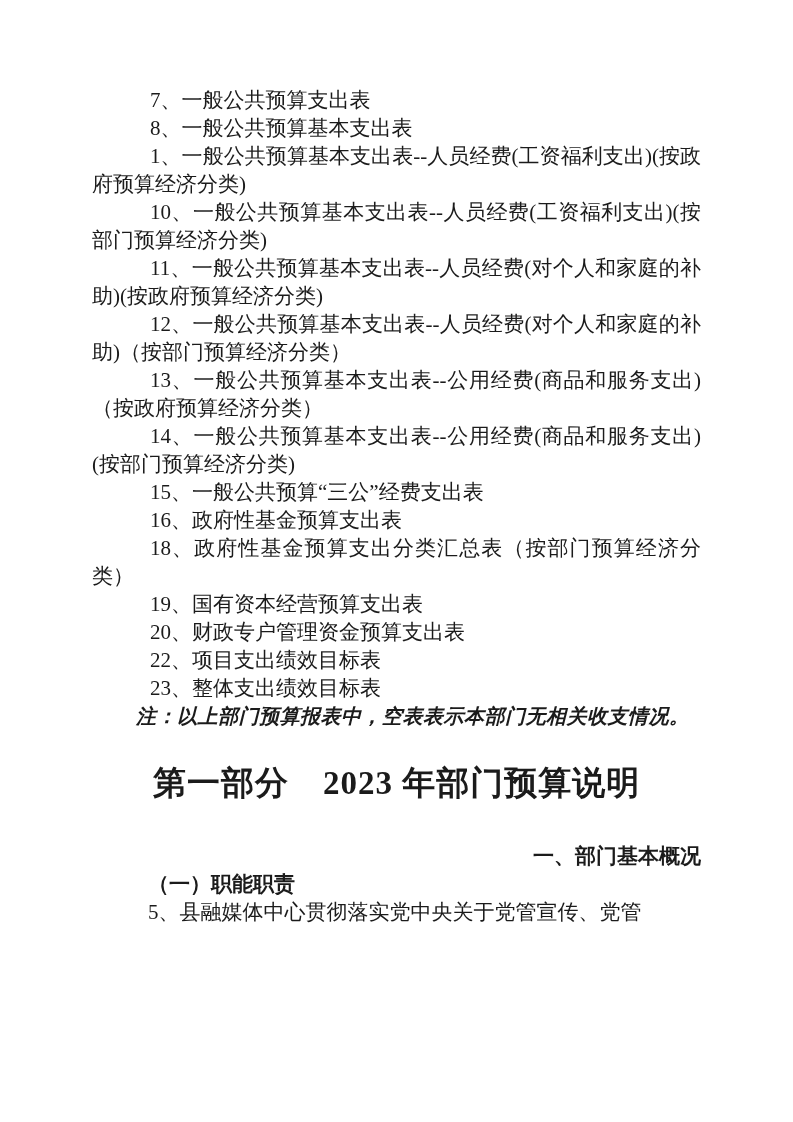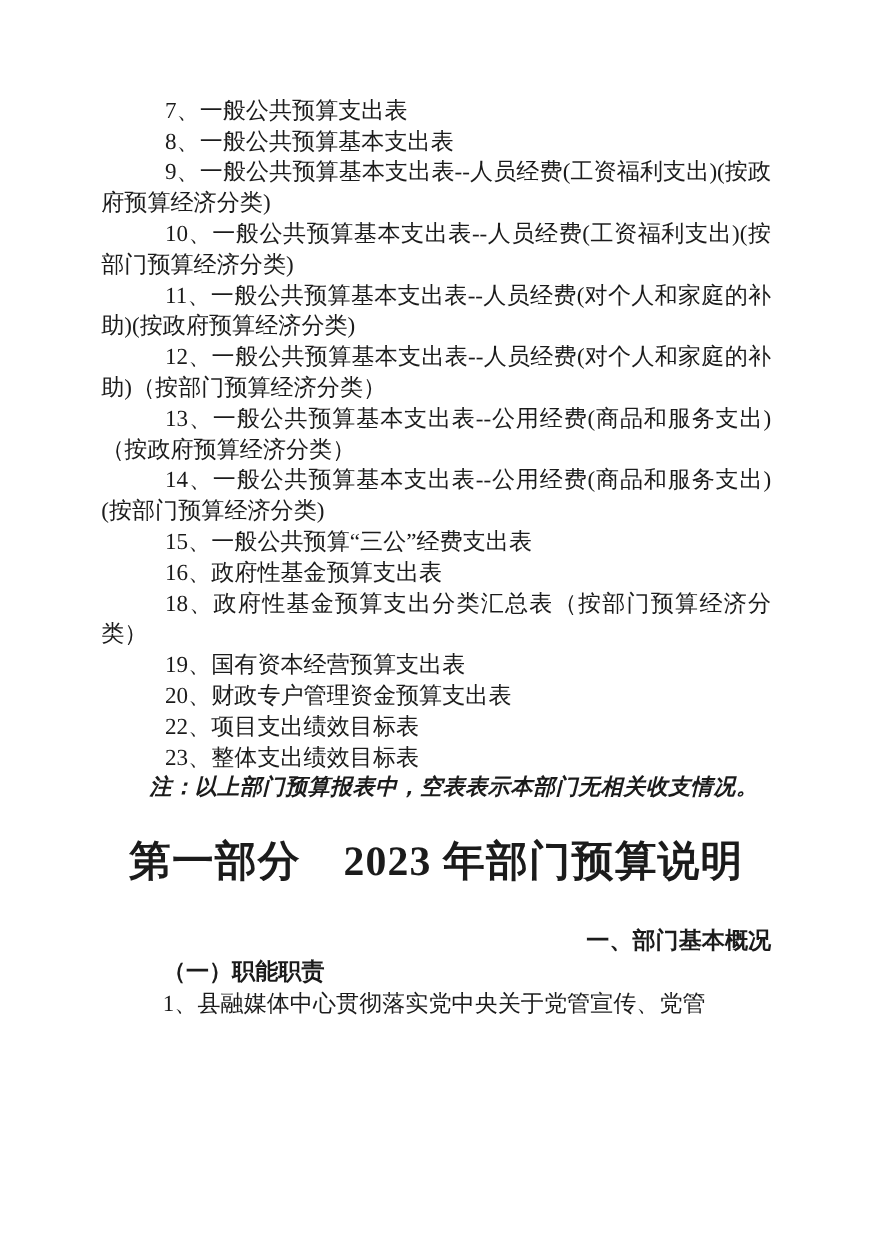--- a/index.html
+++ b/index.html
@@ -32,21 +32,21 @@
     text-indent: 44px;
     font-size: 20px;
     font-weight: bold;
     font-family: "Liberation Sans", "DejaVu Sans", sans-serif;
     letter-spacing: 0.5px;
     white-space: nowrap;
     font-style: italic;
   }
   .part-heading {
     margin: 34px 0 0 0;
-    font-size: 38px;
+    font-size: 33px;
     line-height: 38px;
     font-weight: bold;
     text-align: center;
     font-family: "Liberation Serif", "DejaVu Serif", serif;
     letter-spacing: 1px;
   }
   .section-title {
     margin: 40px 0 0 0;
     text-indent: 58px;
     font-weight: bold;
@@ -67,21 +67,21 @@
   }
 </style>
 </head>
 <body>
 
 <div class="page">
 
   <div class="list">
     <p>7、一般公共预算支出表</p>
     <p>8、一般公共预算基本支出表</p>
-    <p>9、一般公共预算基本支出表--人员经费(工资福利支出)(按政府预算经济分类)</p>
+    <p>1、一般公共预算基本支出表--人员经费(工资福利支出)(按政府预算经济分类)</p>
     <p>10、一般公共预算基本支出表--人员经费(工资福利支出)(按部门预算经济分类)</p>
     <p>11、一般公共预算基本支出表--人员经费(对个人和家庭的补助)(按政府预算经济分类)</p>
     <p>12、一般公共预算基本支出表--人员经费(对个人和家庭的补助)（按部门预算经济分类）</p>
     <p>13、一般公共预算基本支出表--公用经费(商品和服务支出)（按政府预算经济分类）</p>
     <p>14、一般公共预算基本支出表--公用经费(商品和服务支出)(按部门预算经济分类)</p>
     <p>15、一般公共预算“三公”经费支出表</p>
     <p>16、政府性基金预算支出表</p>
     <p>18、政府性基金预算支出分类汇总表（按部门预算经济分类）</p>
     <p>19、国有资本经营预算支出表</p>
     <p>20、财政专户管理资金预算支出表</p>
@@ -90,15 +90,15 @@
   </div>
 
   <p class="note">注：以上部门预算报表中，空表表示本部门无相关收支情况。</p>
 
   <h1 class="part-heading">第一部分　2023 年部门预算说明</h1>
 
   <p class="section-title">一、部门基本概况</p>
 
   <p class="subsection-title">（一）职能职责</p>
 
-  <p class="body-par">1、县融媒体中心贯彻落实党中央关于党管宣传、党管</p>
+  <p class="body-par">5、县融媒体中心贯彻落实党中央关于党管宣传、党管</p>
 
 </div>
 
 </body></html>

